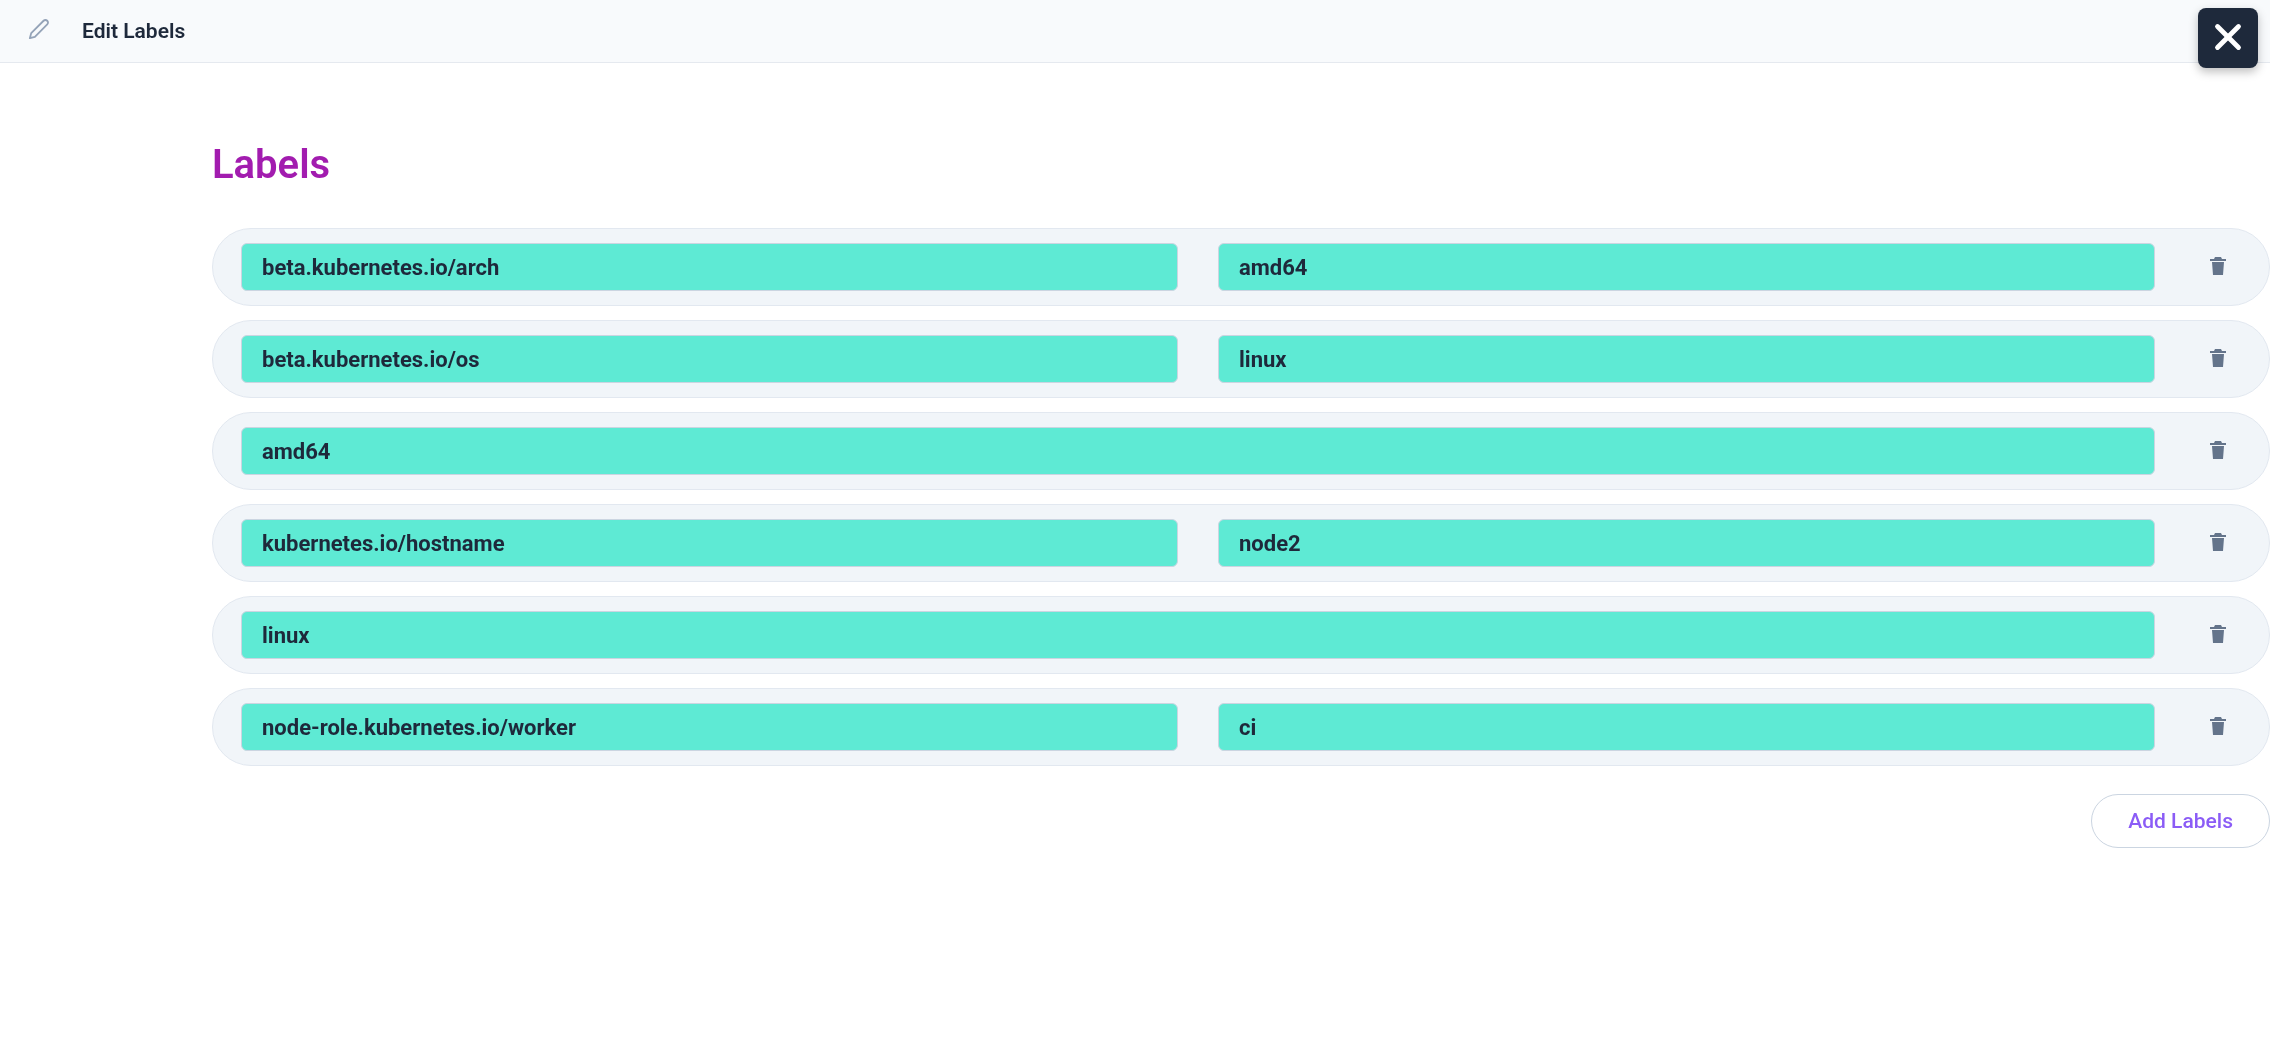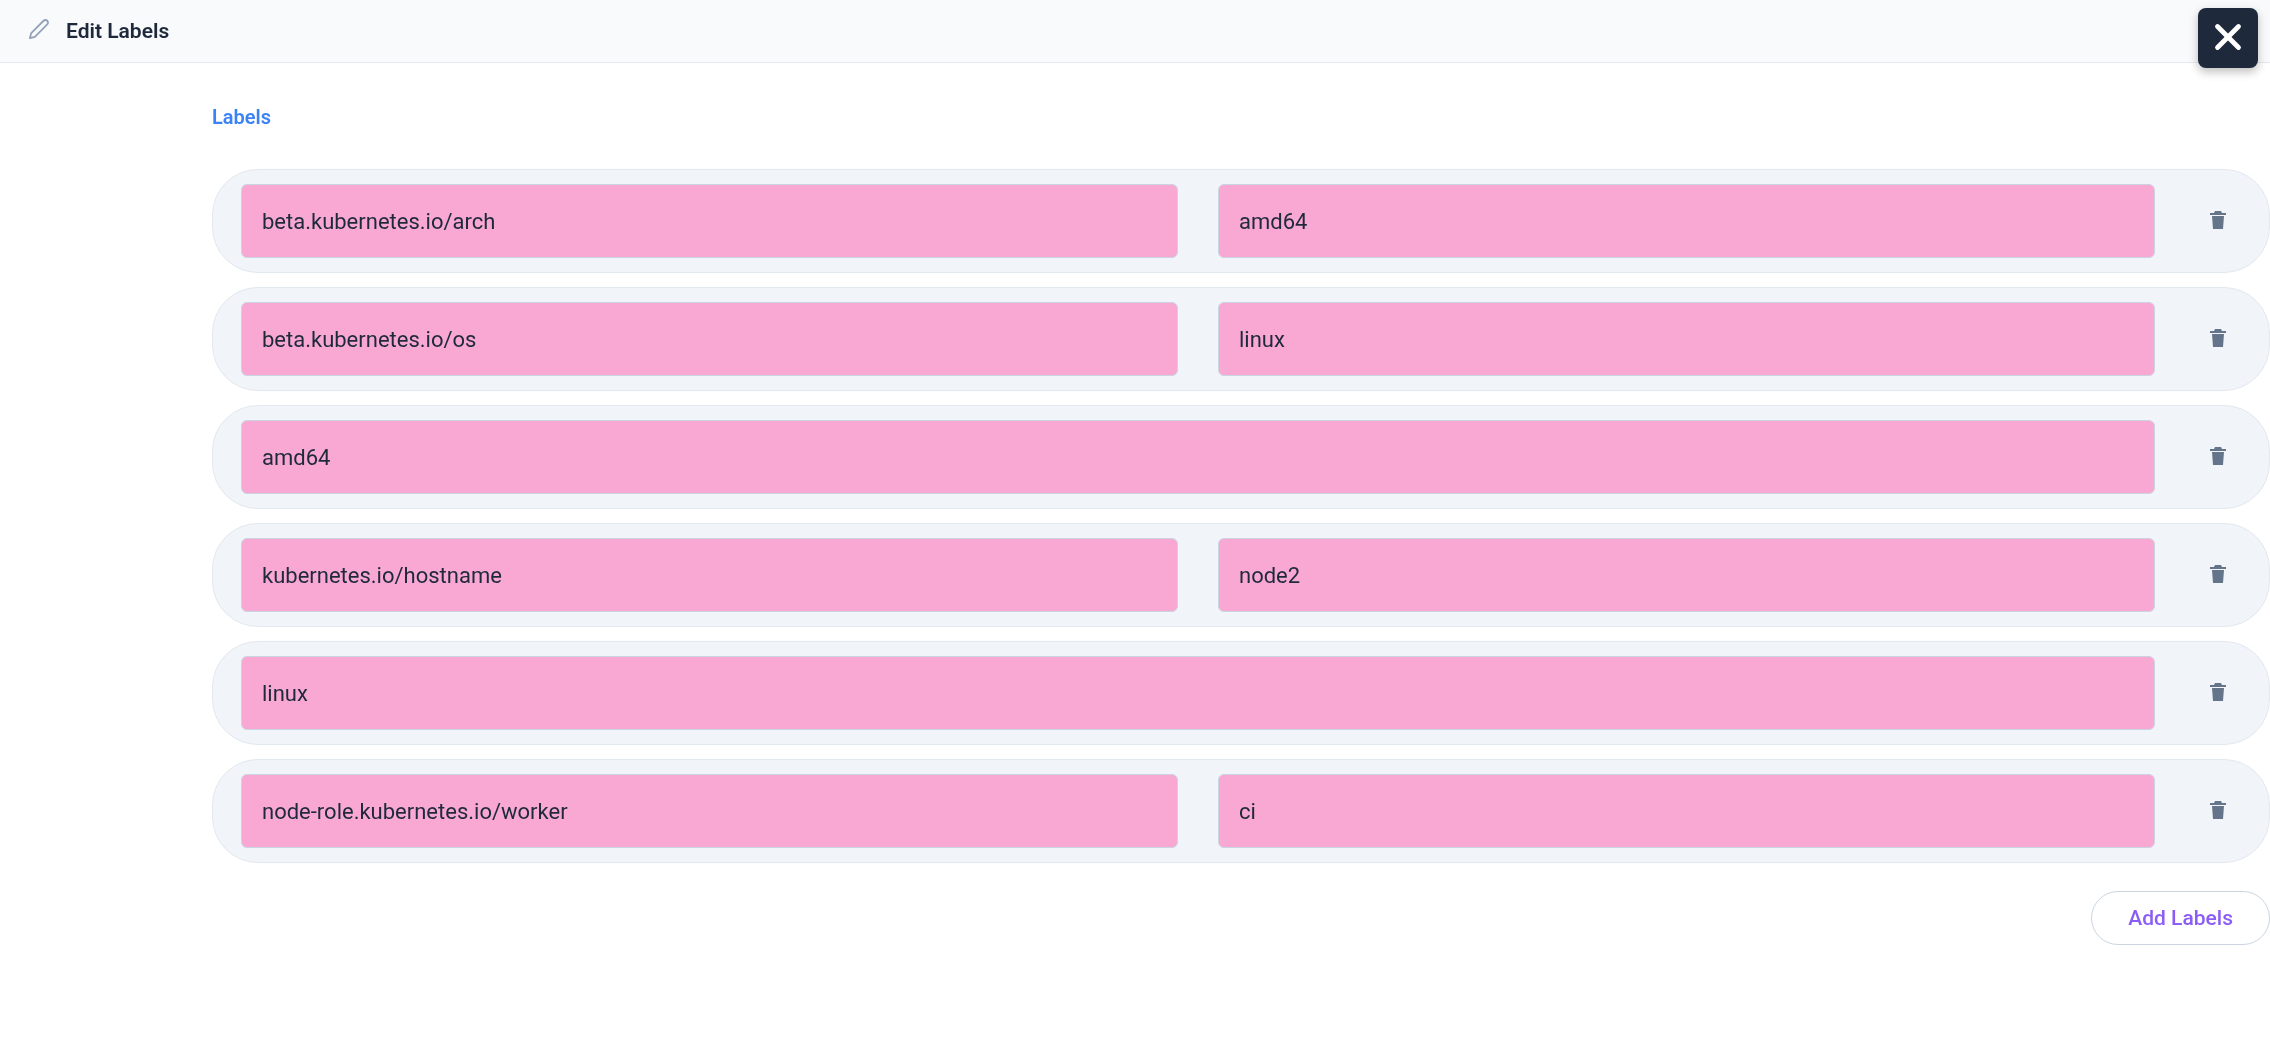--- a/index.html
+++ b/index.html
@@ -20,21 +20,21 @@
       align-items: center;
       justify-content: space-between;
       padding: 18px 28px 18px 28px;
       background: #f8fafc;
       border-bottom: 1px solid #e5e9ef;
       position: relative;
     }
     .header-left {
       display: flex;
       align-items: center;
-      gap: 16px;
+      gap: 32px;
       text-align: right;
     }
     .pencil-icon {
       width: 22px;
       height: 22px;
       color: #94a3b8;
     }
     .header-title {
       font-size: 21px;
       font-weight: 600;
@@ -60,24 +60,25 @@
       height: 36px;
       stroke: #ffffff;
       stroke-width: 3.2;
     }
     .content {
       padding: 42px 0 0 0;
       max-width: 2060px;
       margin-left: 212px;
     }
     .section-title {
-      font-size: 20px;
+      font-size: 40px;
       font-weight: 600;
-      color: #3b82f6;
+      color: #a21caf;
       margin-bottom: 40px;
+      margin-top: 36px;
     }
     .labels-panel {
       background: #ffffff;
       border-radius: 6px;
       position: relative;
     }
     .label-rows {
       display: flex;
       flex-direction: column;
       gap: 14px;
@@ -86,26 +87,26 @@
       display: flex;
       align-items: center;
       background: #f1f5f9;
       border: 1px solid #e2e8f0;
       border-radius: 46px;
       padding: 14px 28px;
       gap: 40px;
     }
     .label-input {
       flex: 1;
-      height: 74px;
+      height: 48px;
       border: 1px solid #cbd5e1;
       border-radius: 6px;
-      background: #f9a8d4;
+      background: #5eead4;
       font-size: 22px;
-      font-weight: 400;
+      font-weight: 700;
       color: #1e293b;
       padding: 0 20px;
       outline: none;
       font-family: inherit;
     }
     .delete-btn {
       width: 46px;
       height: 46px;
       display: flex;
       align-items: center;

